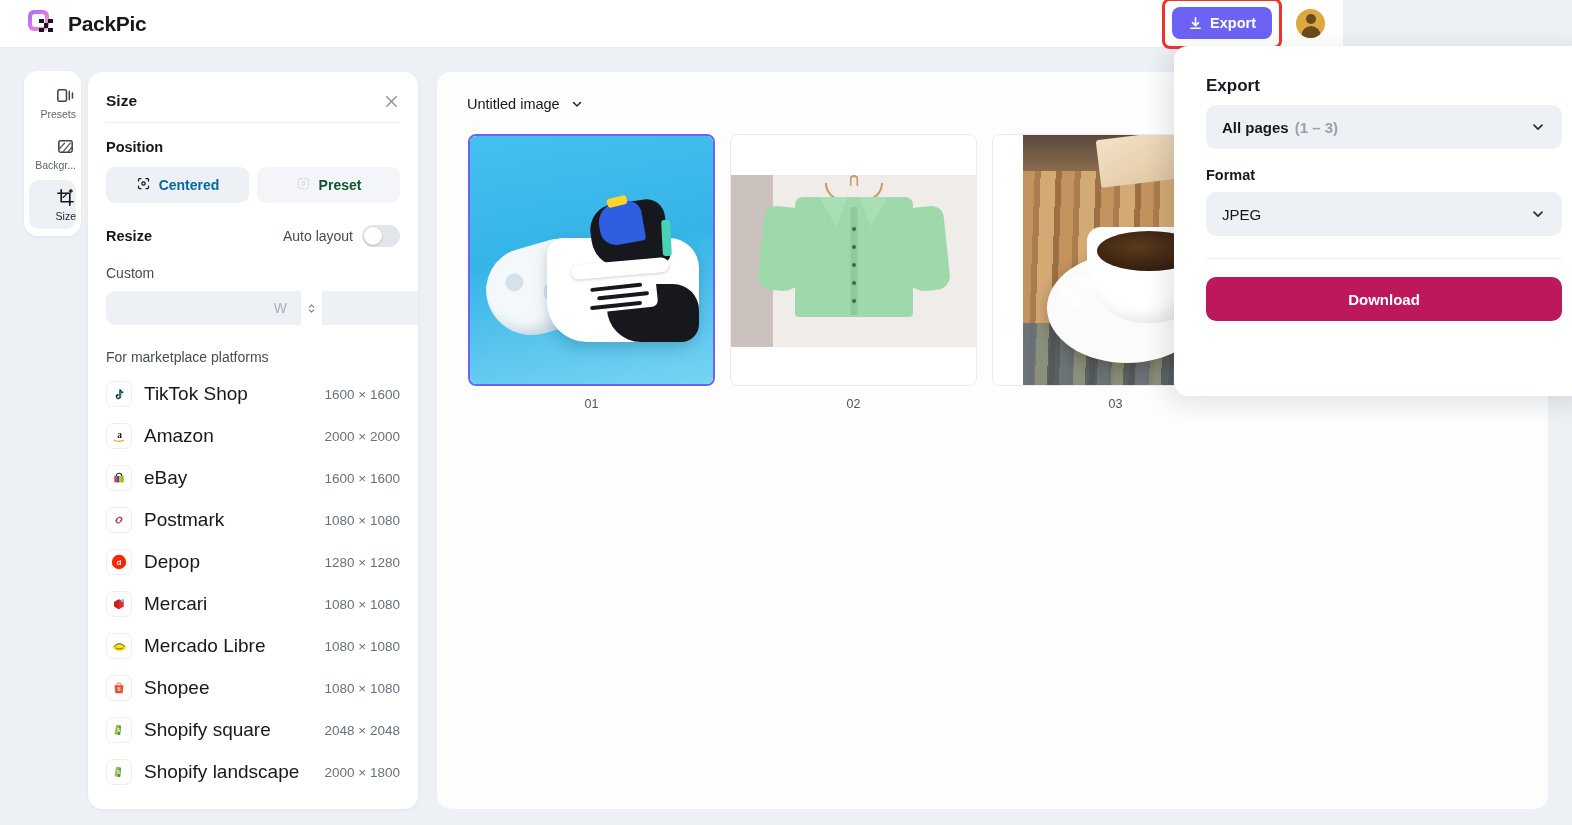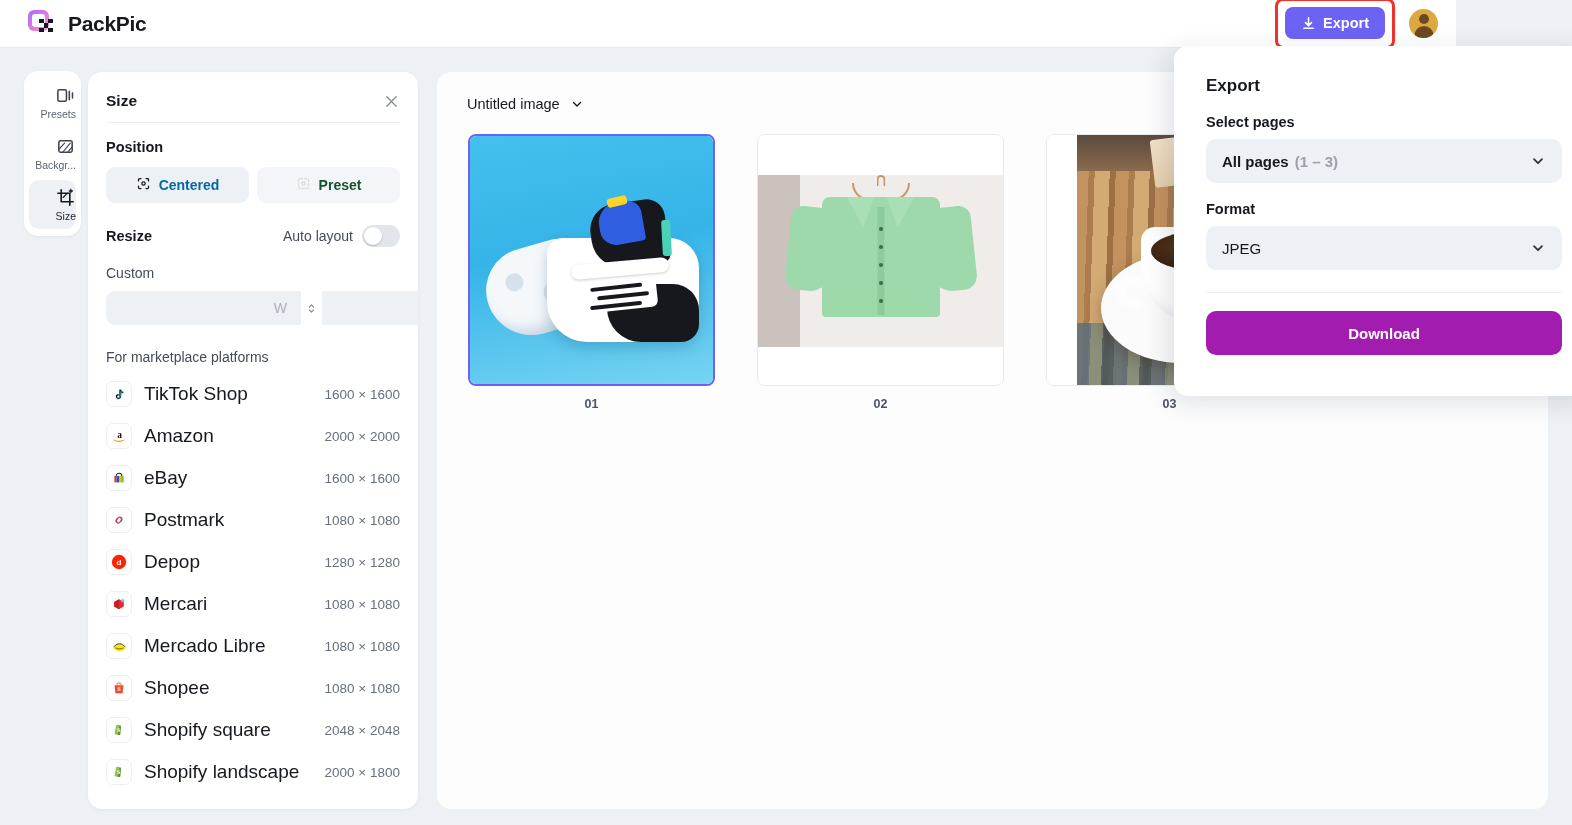--- a/index.html
+++ b/index.html
@@ -6,21 +6,21 @@
   html, body {
     width: 1572px; height: 825px;
     font-family: "Liberation Sans", sans-serif;
     background: #edf0f4;
     overflow: hidden;
   }
   #app { position: relative; width: 1572px; height: 825px; }
 
   
   .header {
-    position: absolute; top: 0; left: 0; width: 1456px; height: 48px;
+    position: absolute; top: 0; left: 0; width: 1343px; height: 48px;
     background: #ffffff;
     display: flex; align-items: center;
     border-bottom: 1px solid #e7eaee;
     z-index: 30;
   }
   .brand { display: flex; align-items: center; gap: 10px; margin-left: 28px; }
   .logo-mark { position: relative; width: 30px; height: 30px; }
   .logo-sq {
     position: absolute; left: 0; top: 1px; width: 21px; height: 21px;
     border-radius: 6px;
@@ -155,21 +155,21 @@
 
   
   .canvas {
     position: absolute; left: 437px; top: 72px; right: 24px; height: 737px;
     background: #fdfdfe; border-radius: 14px; overflow: hidden; z-index: 5;
   }
   .canvas-topbar { display: flex; align-items: center; padding: 24px 0 0 30px; }
   .doc-name { font-size: 14.5px; color: #15181e; }
   .doc-caret { margin-left: 10px; color: #15181e; line-height: 0; cursor: pointer; }
 
-  .thumbs { display: flex; gap: 42px; padding: 22px 0 0 31px; font-weight: bold; }
+  .thumbs { display: flex; gap: 15px; padding: 22px 0 0 31px; }
   .thumb-wrap { width: 247px; }
   .thumb {
     width: 247px; height: 252px; border-radius: 8px; background: #fff;
     overflow: hidden; position: relative; cursor: pointer;
     border: 1px solid #e8eaee;
   }
   .thumb.selected { border: 2.5px solid #6c63f5; }
   .thumb-label { text-align: center; font-size: 12.5px; color: #4c545f; margin-top: 11px; }
 
   
@@ -316,21 +316,21 @@
   .select {
     height: 44px; background: #edf0f4; border-radius: 10px; margin-top: 9px;
     display: flex; align-items: center; padding: 0 16px; cursor: pointer;
   }
   .select-value { font-size: 15px; font-weight: bold; color: #15181e; }
   .select-sub { font-size: 15px; color: #9aa1ac; margin-left: 6px; font-weight: bold; }
   .select-caret { margin-left: auto; color: #2b3038; line-height: 0; }
   .export-divider { height: 1px; background: #edeff3; margin-top: 22px; }
   .download-btn {
     height: 44px; width: 100%; margin-top: 18px; border: none; border-radius: 10px;
-    background: #a21caf; color: #fff; font-size: 15px; font-weight: bold;
+    background: #be185d; color: #fff; font-size: 15px; font-weight: bold;
     cursor: pointer; font-family: "Liberation Sans", sans-serif;
   }
 </style>
 </head>
 <body>
 
 <div id="app">
 
   <div class="header">
     <div class="brand">
@@ -653,21 +653,20 @@
         </div>
         <div class="thumb-label">03</div>
       </div>
 
     </div>
   </div>
 
   <div class="export-panel">
     <div class="export-title">Export</div>
 
-    <div class="field-label">Select pages</div>
     <div class="select">
       <span class="select-value">All pages</span>
       <span class="select-sub">(1 – 3)</span>
       <span class="select-caret">
         <svg viewBox="0 0 16 16" width="16" height="16" fill="none" stroke="#2b3038" stroke-width="1.7" stroke-linecap="round" stroke-linejoin="round">
           <path d="M4 6.2 8 10.2l4-4"></path>
         </svg>
       </span>
     </div>
 

